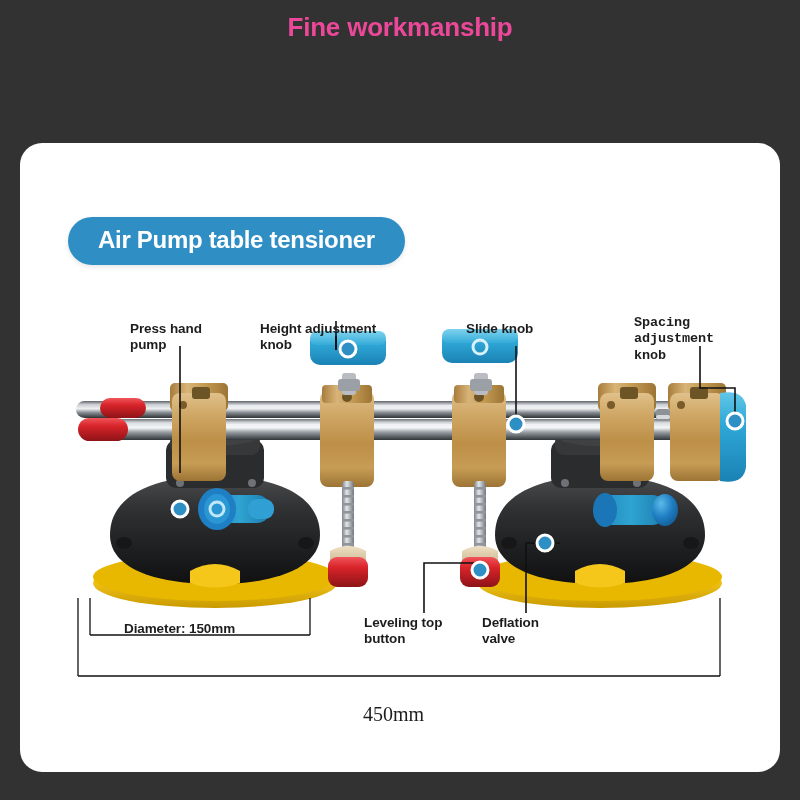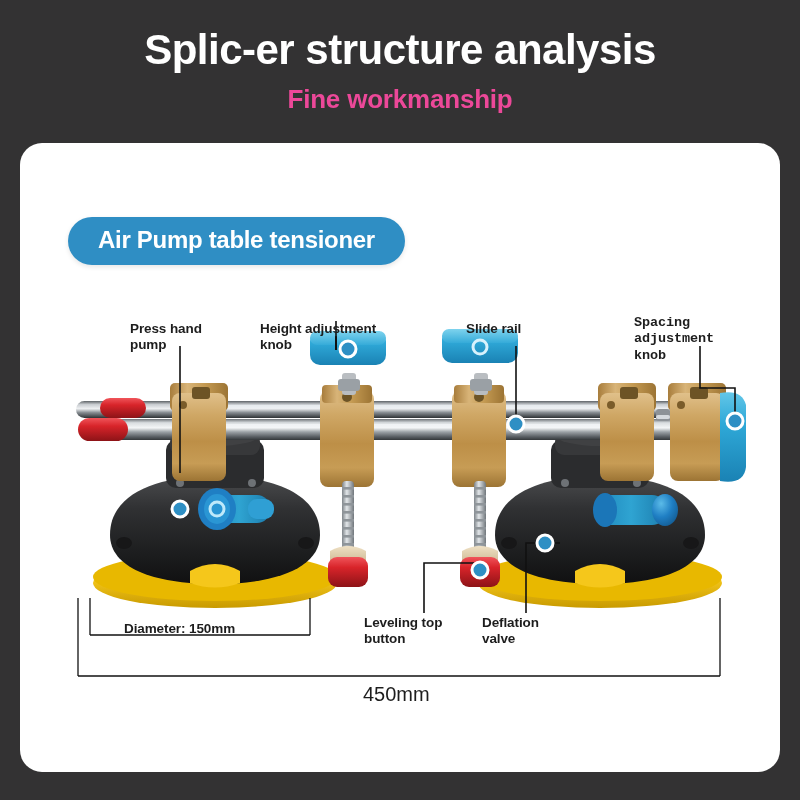--- a/index.html
+++ b/index.html
@@ -48,21 +48,20 @@
   }
   .dim-lbl-big{
     position:absolute;color:#1d1d1d;font-size:20px;font-weight:400;
     letter-spacing:0px;white-space:nowrap;
   }
 </style>
 </head>
 <body>
 
 <div class="header">
-  <div class="title">Splic-er structure analysis</div>
   <div class="subtitle">Fine workmanship</div>
 </div>
 
 <div class="card">
 
   <div class="badge-wrap">
     <div class="badge">Air Pump table tensioner</div>
   </div>
 
   <div class="stage">
@@ -332,28 +331,28 @@
       </g>
     </svg>
 
     <div class="lbl" style="left:110px;top:178px;width:100px;">
       <span>Press hand<br>pump</span>
     </div>
     <div class="lbl" style="left:240px;top:178px;width:132px;">
       <span>Height adjustment<br>knob</span>
     </div>
     <div class="lbl" style="left:446px;top:178px;width:100px;">
-      <span>Slide rail</span>
+      <span>Slide knob</span>
     </div>
     <div class="lbl" style="left:614px;top:172px;width:132px;font-family:Liberation Mono, monospace;">
       <span>Spacing adjustment<br>knob</span>
     </div>
     <div class="lbl" style="left:462px;top:472px;width:88px;">
       <span>Deflation<br>valve</span>
     </div>
     <div class="lbl" style="left:344px;top:472px;width:120px;">
       <span>Leveling top<br>button</span>
     </div>
 
     <div class="dim-lbl" style="left:104px;top:478px;">Diameter: 150mm</div>
-    <div class="dim-lbl-big" style="left:343px;top:540px;">450mm</div>
+    <div class="dim-lbl-big" style="left:343px;top:560px;font-family:Liberation Serif, serif;">450mm</div>
   </div>
 </div>
 
 </body></html>

